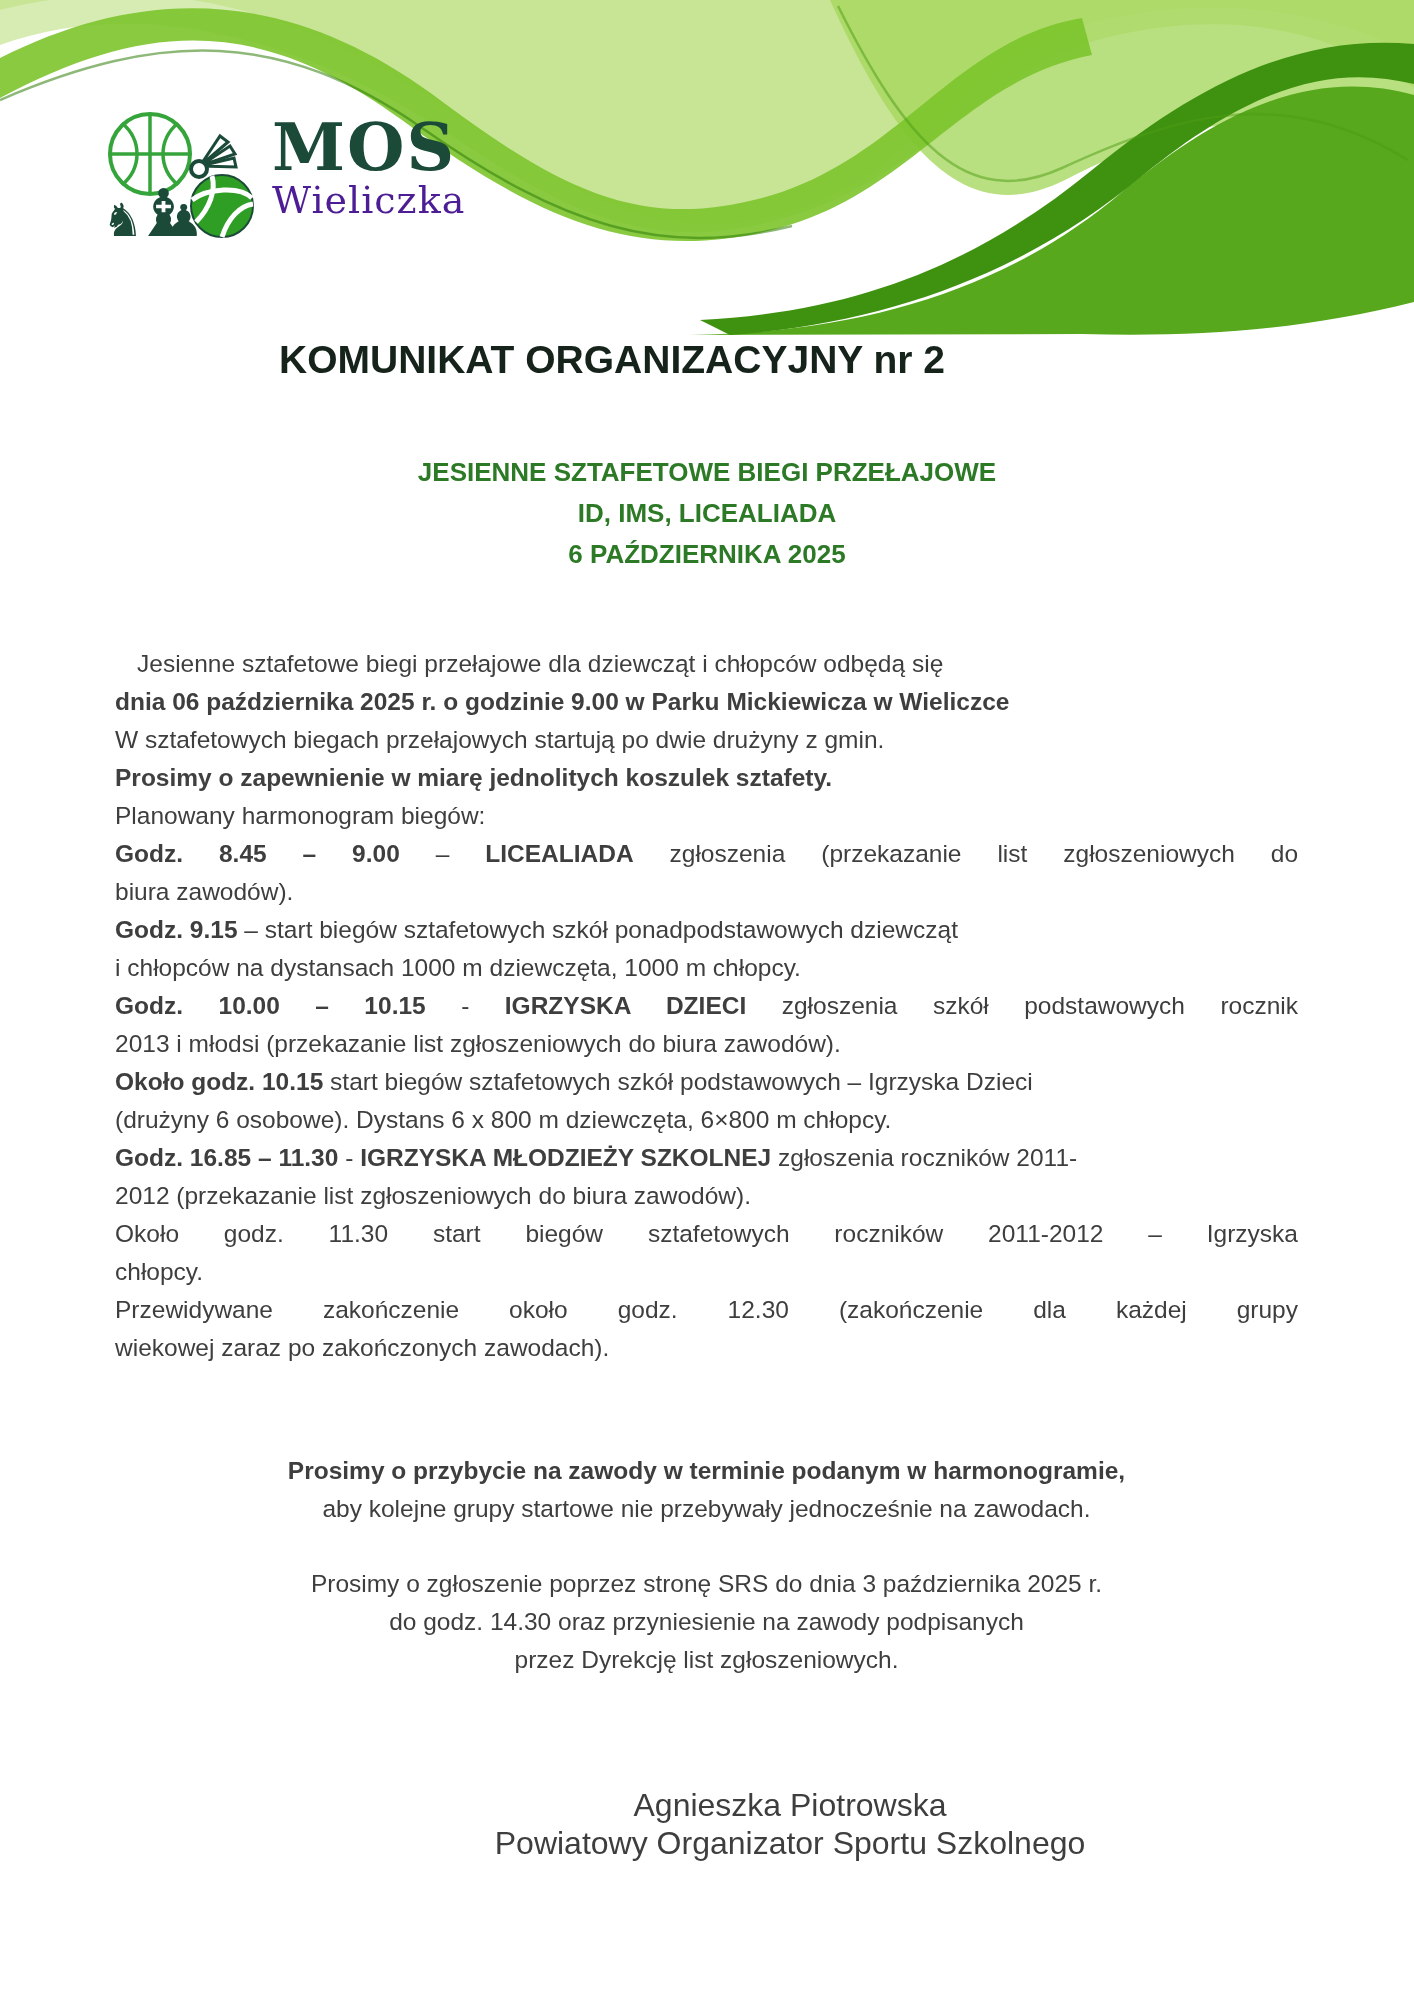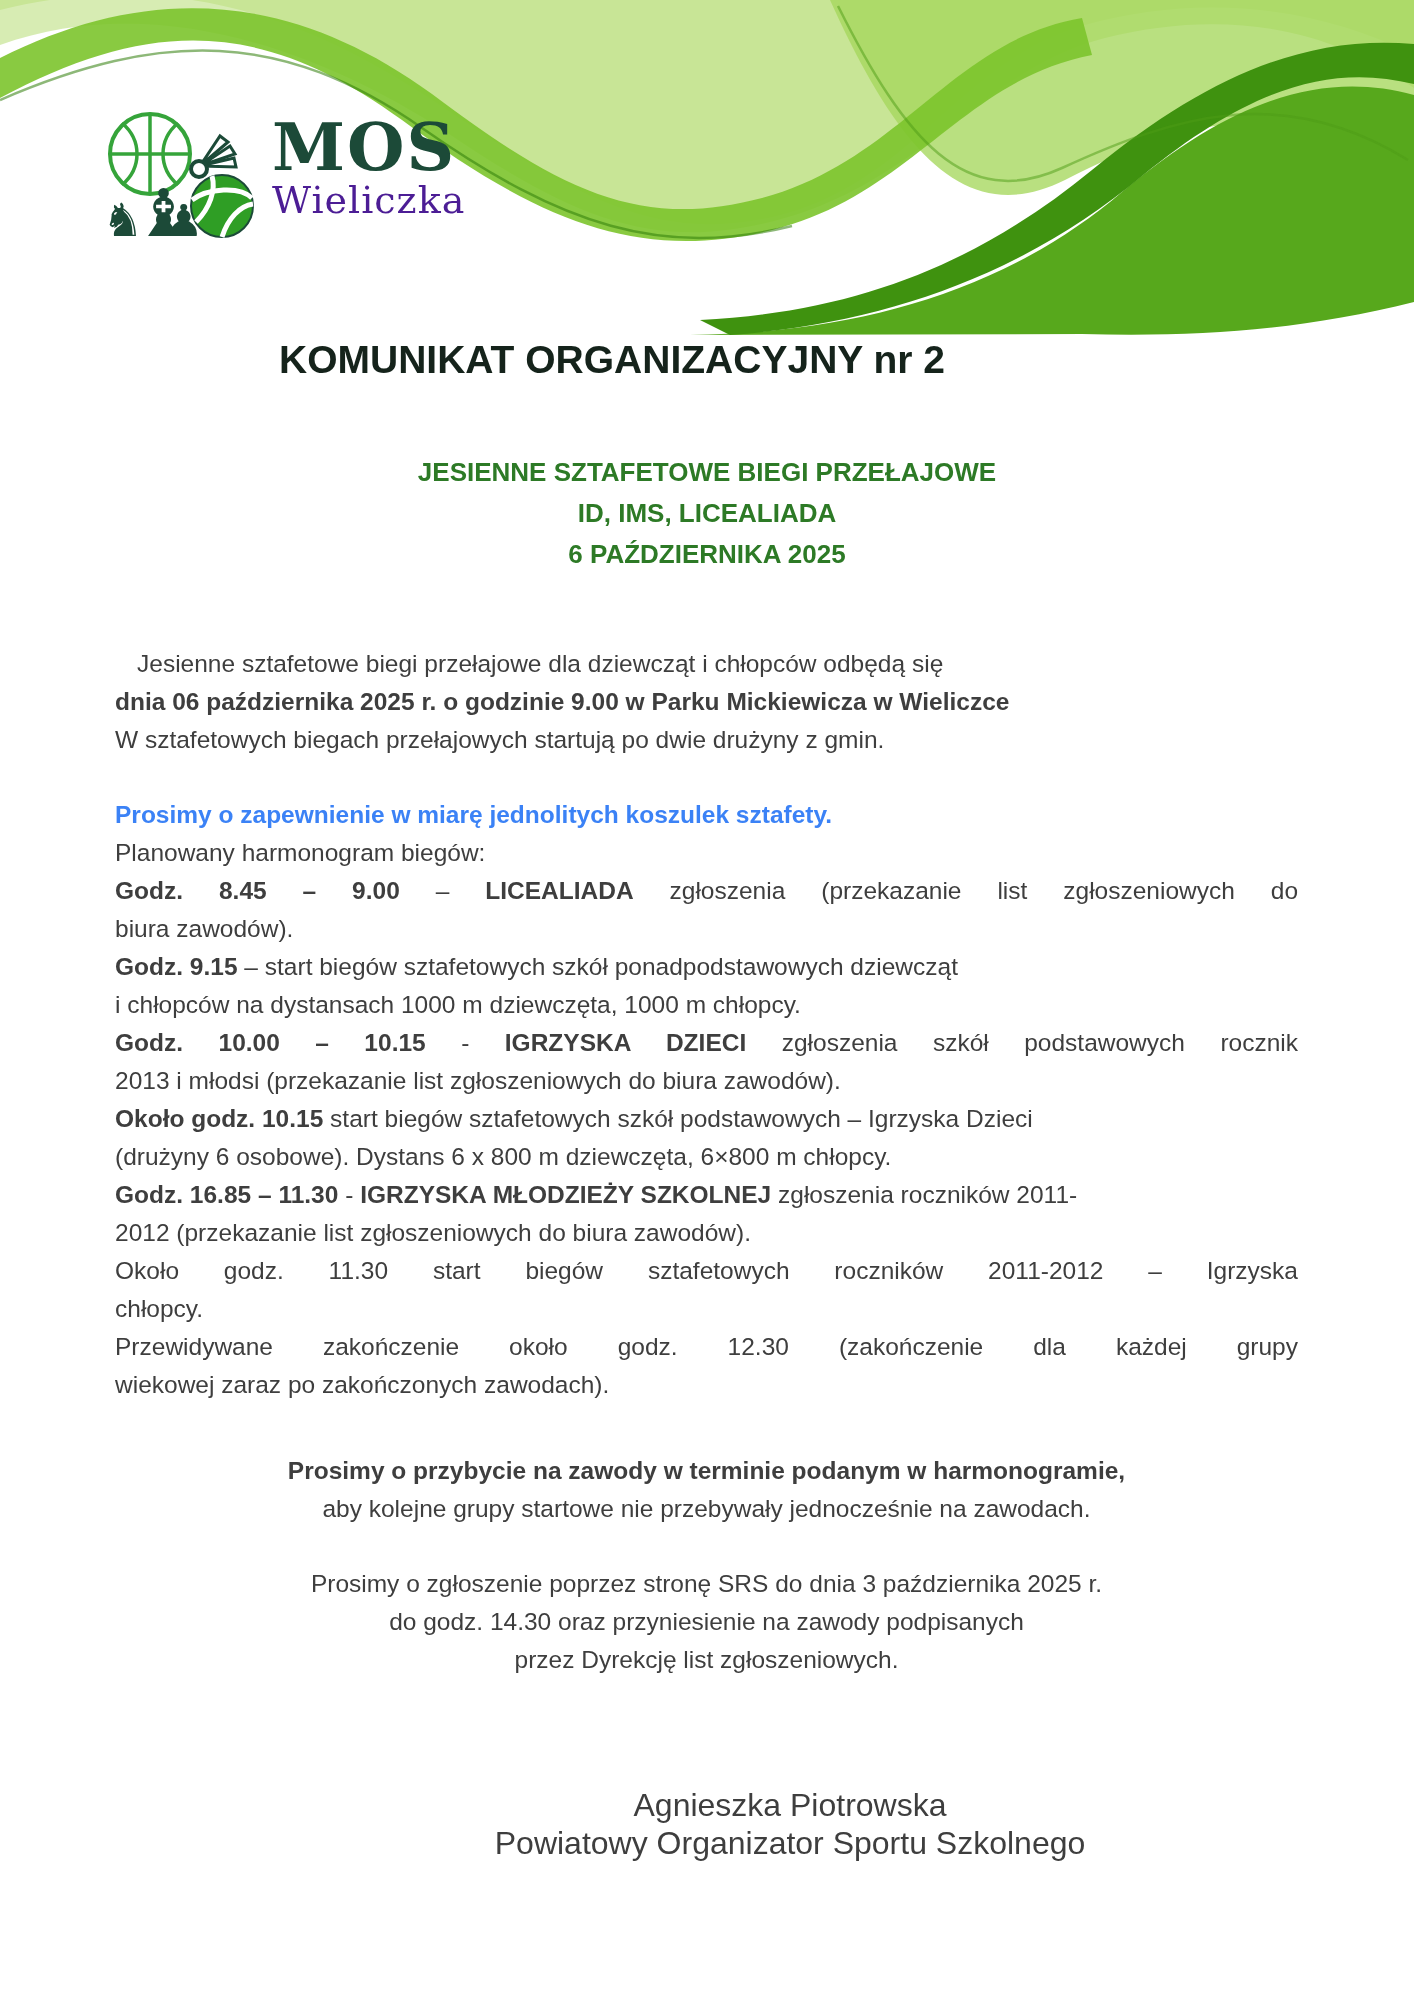--- a/index.html
+++ b/index.html
@@ -17,21 +17,21 @@
          font-size:39px;font-weight:bold;color:#15231b;}
   .subtitle{position:absolute;top:452px;left:0;width:1414px;text-align:center;
             color:#2d7a26;font-weight:bold;font-size:26px;line-height:41px;}
   .subtitle div{margin:0;}
   
   .doc-body{position:absolute;top:645px;left:115px;width:1183px;font-size:24.5px;line-height:38px;}
   .line{min-height:38px;}
   .just{text-align:justify;text-align-last:justify;}
   .indent{padding-left:22px;}
   .b{font-weight:bold;}
-  .red{color:#3b82f6;font-weight:bold;margin-top:37px;}
+  .red{color:#404040;font-weight:bold;}
   
   .notice{position:absolute;top:1452px;left:115px;width:1183px;text-align:center;font-size:24.5px;line-height:38px;}
   .signup{position:absolute;top:1565px;left:115px;width:1183px;text-align:center;font-size:24.5px;line-height:38px;}
   .signature{position:absolute;top:1786px;left:156px;width:1268px;text-align:center;font-size:32px;line-height:38px;}
 </style>
 </head>
 <body>
 
 <div class="page">
 

